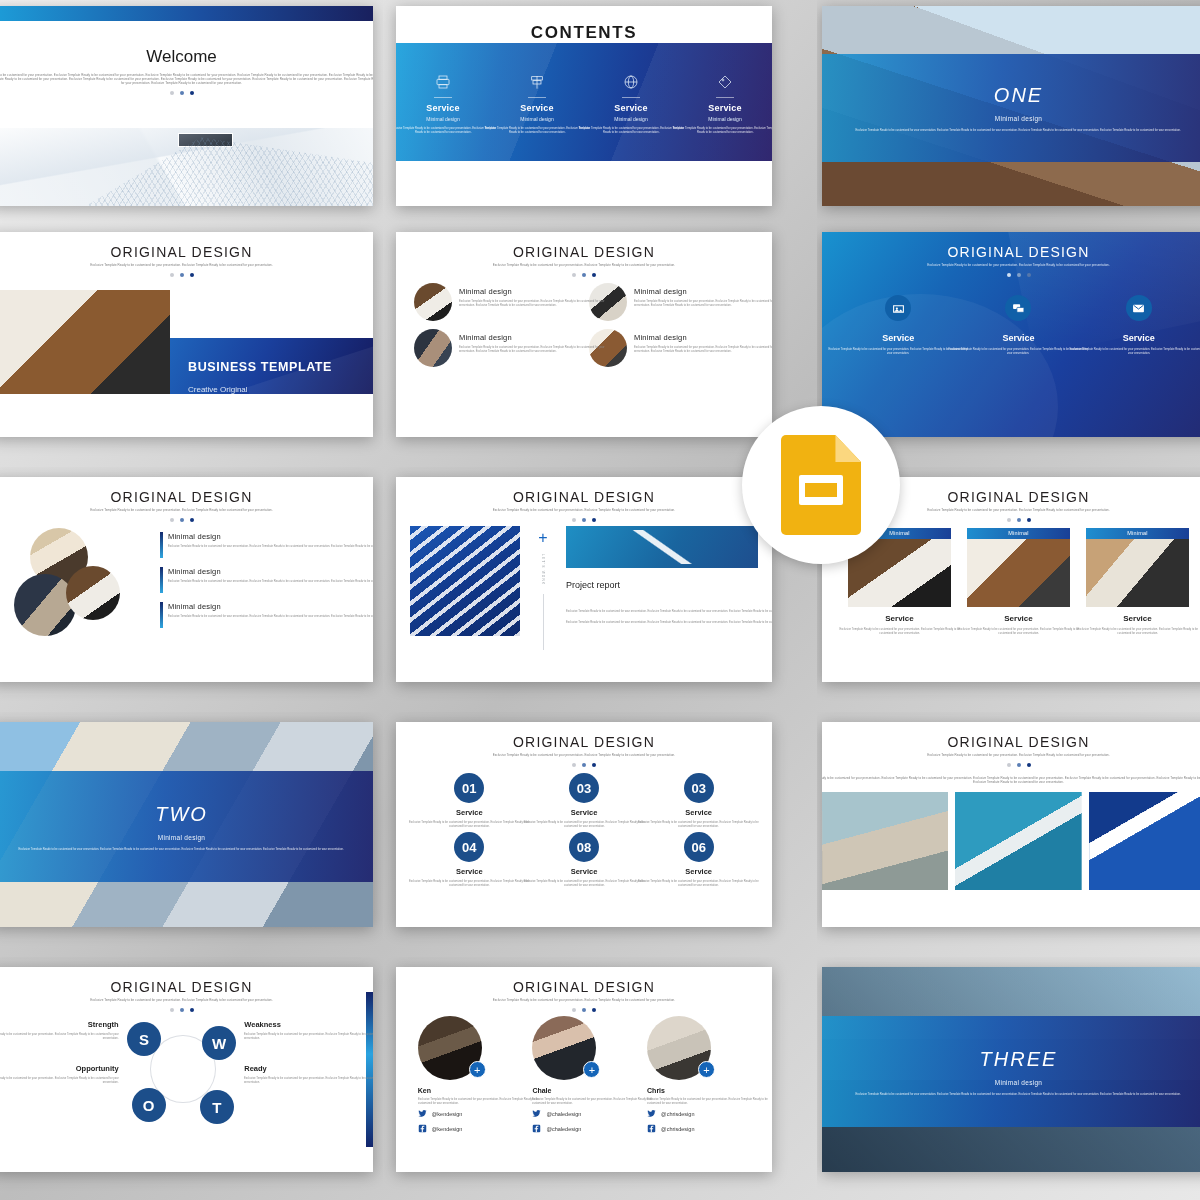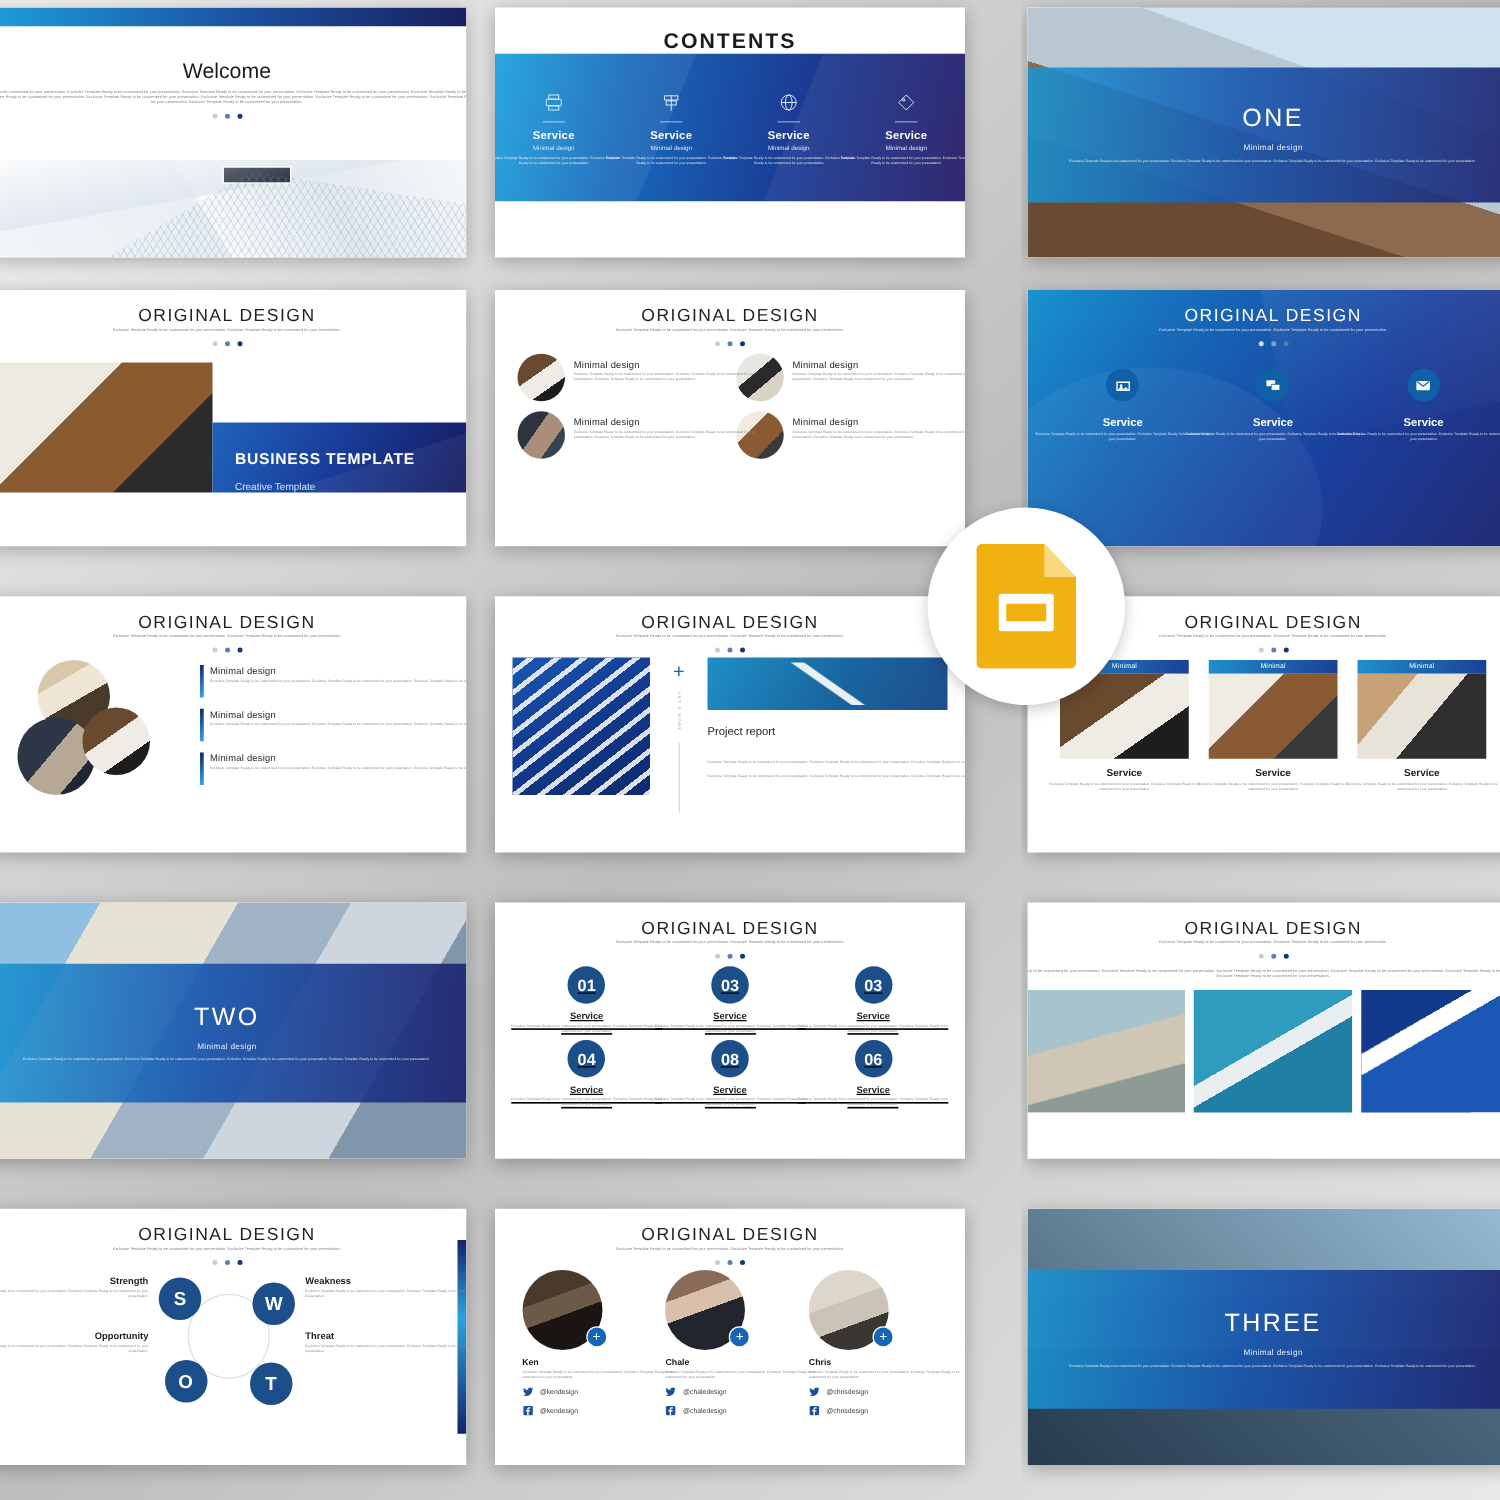--- a/index.html
+++ b/index.html
@@ -91,21 +91,21 @@
   .svc-s { color:#dce9f7; font-size:5px; margin-top:3px; }
 
   
   .sec { position:relative; height:100%; }
   .sec .bg { position:absolute; inset:0; }
   .sec .band {
     position:absolute; left:0; right:0; top:24%; height:54%;
     background:linear-gradient(95deg, rgba(26,150,210,.88) 0%, rgba(24,85,175,.9) 45%, rgba(30,35,110,.92) 100%);
     display:flex; flex-direction:column; align-items:center; justify-content:center;
   }
-  .sec .big { color:#fff; font-size:20px; letter-spacing:2px; font-weight:400; }
+  .sec .big { color:#fff; font-size:20px; letter-spacing:2px; font-weight:400;font-style:italic; }
   .sec .min { color:#eaf2fb; font-size:6.5px; margin-top:8px; letter-spacing:.3px; }
   .bg-wood {
     background:
       linear-gradient(200deg,#cfe2ef 0 32%,transparent 32%),
       linear-gradient(18deg,#6b4a33 0 30%, #8d6a4d 30% 48%, #b9c7d2 48% 70%, #7d5b40 70% 100%);
   }
   .bg-arch {
     background:
       linear-gradient(120deg,#8fc0e3 0 18%, #e7e2d6 18% 40%, #9fb3c4 40% 58%, #cdd6de 58% 78%, #7f96ab 78% 100%);
   }
@@ -180,21 +180,21 @@
 
   
   .cards { display:flex; justify-content:space-around; padding:6px 18px 0; }
   .card { width:29%; }
   .card-top { height:11px; background:linear-gradient(100deg,#1f8fd0,#1a3f96);
     color:#fff; font-size:5.5px; text-align:center; line-height:11px; letter-spacing:.2px;}
   .card-img { height:68px; background-size:cover; background-position:center; }
   .card-t { text-align:center; font-size:8px; font-weight:700; color:#1c1c1c; margin-top:7px; }
 
   
-  .nums { display:grid; grid-template-columns:repeat(3,1fr); gap:6px 20px; padding:6px 26px 0;text-decoration:underline; }
+  .nums { display:grid; grid-template-columns:repeat(3,1fr); gap:6px 20px; padding:6px 26px 0; }
   .ncell { text-align:center; }
   .ncirc { width:30px; height:30px; border-radius:50%; background:#1c4e8a; color:#fff;
     font-size:13px; font-weight:700; display:flex; align-items:center; justify-content:center; margin:0 auto; }
   .nt { font-size:7.5px; font-weight:700; color:#1c1c1c; margin-top:5px; }
 
   
   .gal { display:flex; gap:7px; padding:0 0 0 0; margin-top:8px; height:98px; }
   .gal div { flex:1; background-size:cover; background-position:center; }
 
   
@@ -353,21 +353,21 @@
       <div class="sub-line">Exclusive Template Ready to be customized for your presentation. Exclusive Template Ready to be customized for your presentation.</div>
       <div class="dots">
         <span class="dot"></span>
         <span class="dot a1"></span>
         <span class="dot a2"></span>
       </div>
       <div class="bt-wrap">
         <div class="bt-img p-cup"></div>
         <div class="bt-blue">
           <div class="bt-h">BUSINESS TEMPLATE</div>
-          <div class="bt-s">Creative Template</div>
+          <div class="bt-s">Creative Original</div>
           <div class="micro w" style="margin-top:6px;position:relative;z-index:2">Exclusive Template Ready to be customized for your presentation. Exclusive Template Ready to be customized for your presentation. Exclusive Template Ready to be customized for your presentation.</div>
         </div>
       </div>
     </div>
   </div>
 
   <div class="cell c-mid r2">
     <div class="slide">
       <div class="s-title t-orig lg">ORIGINAL DESIGN</div>
       <div class="sub-line">Exclusive Template Ready to be customized for your presentation. Exclusive Template Ready to be customized for your presentation.</div>
@@ -661,21 +661,21 @@
           <div class="sw-c w">W</div>
           <div class="sw-c o">O</div>
           <div class="sw-c t">T</div>
         </div>
         <div class="sw-side" style="padding-left:6px">
           <div style="margin-bottom:26px">
             <div class="sw-h">Weakness</div>
             <div class="micro">Exclusive Template Ready to be customized for your presentation. Exclusive Template Ready to be customized for your presentation.</div>
           </div>
           <div>
-            <div class="sw-h">Threat</div>
+            <div class="sw-h">Ready</div>
             <div class="micro">Exclusive Template Ready to be customized for your presentation. Exclusive Template Ready to be customized for your presentation.</div>
           </div>
         </div>
       </div>
     </div>
   </div>
 
   <div class="cell c-mid r5">
     <div class="slide">
       <div class="s-title t-orig lg">ORIGINAL DESIGN</div>

